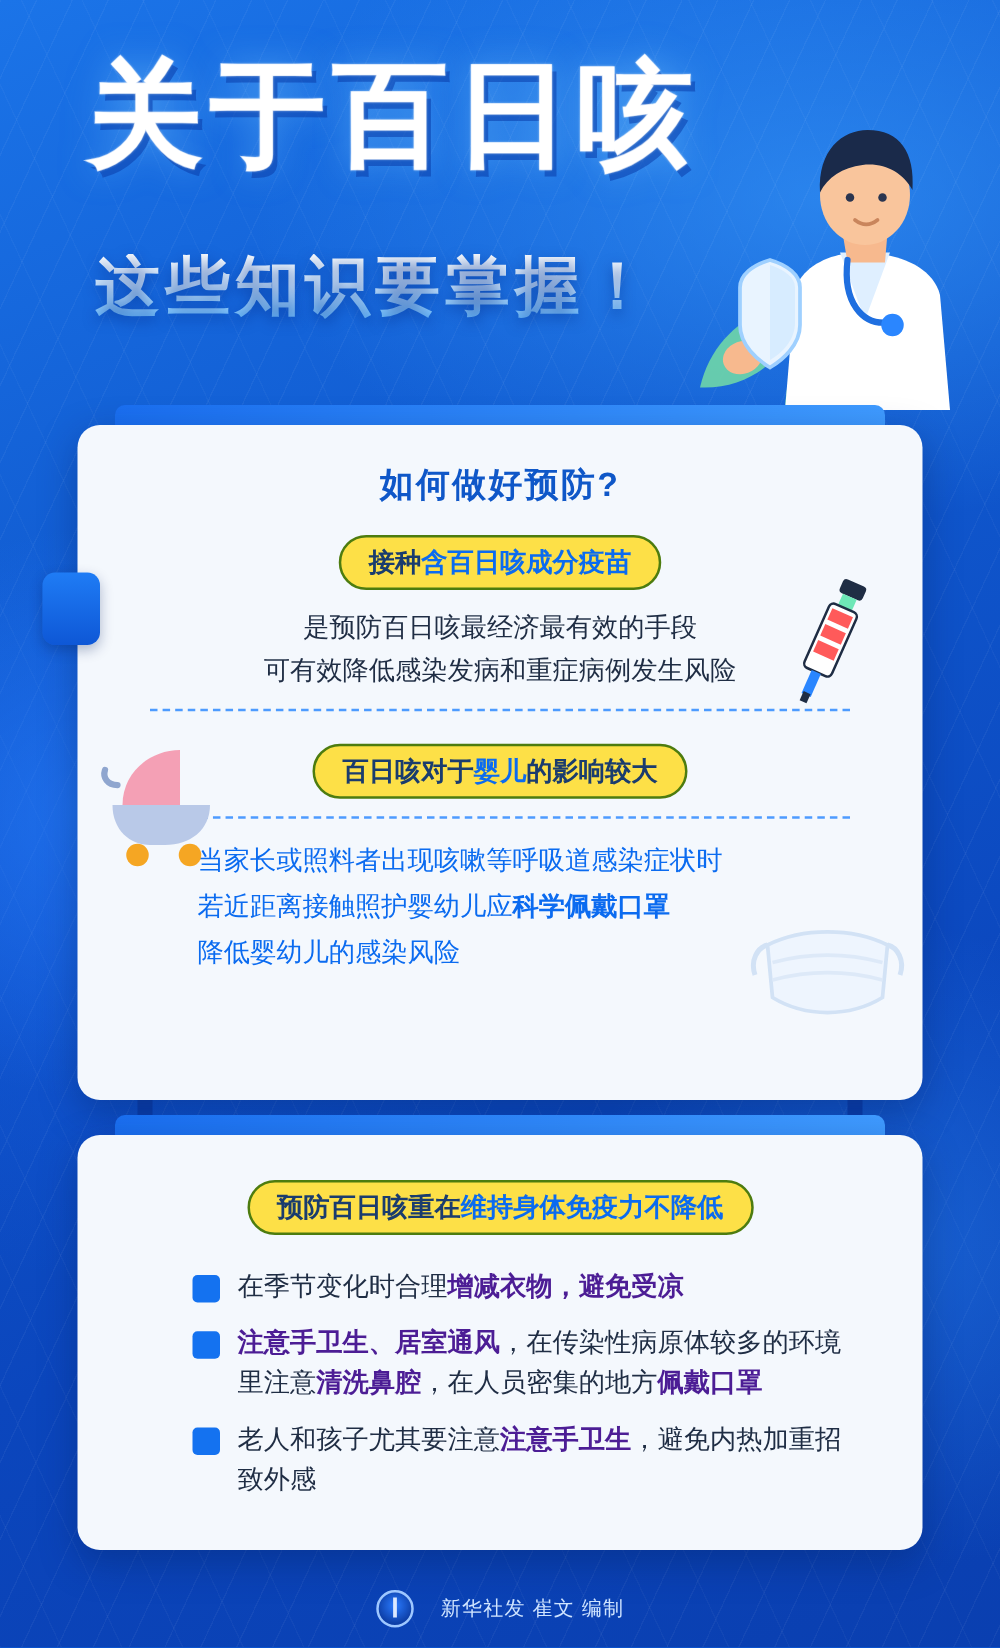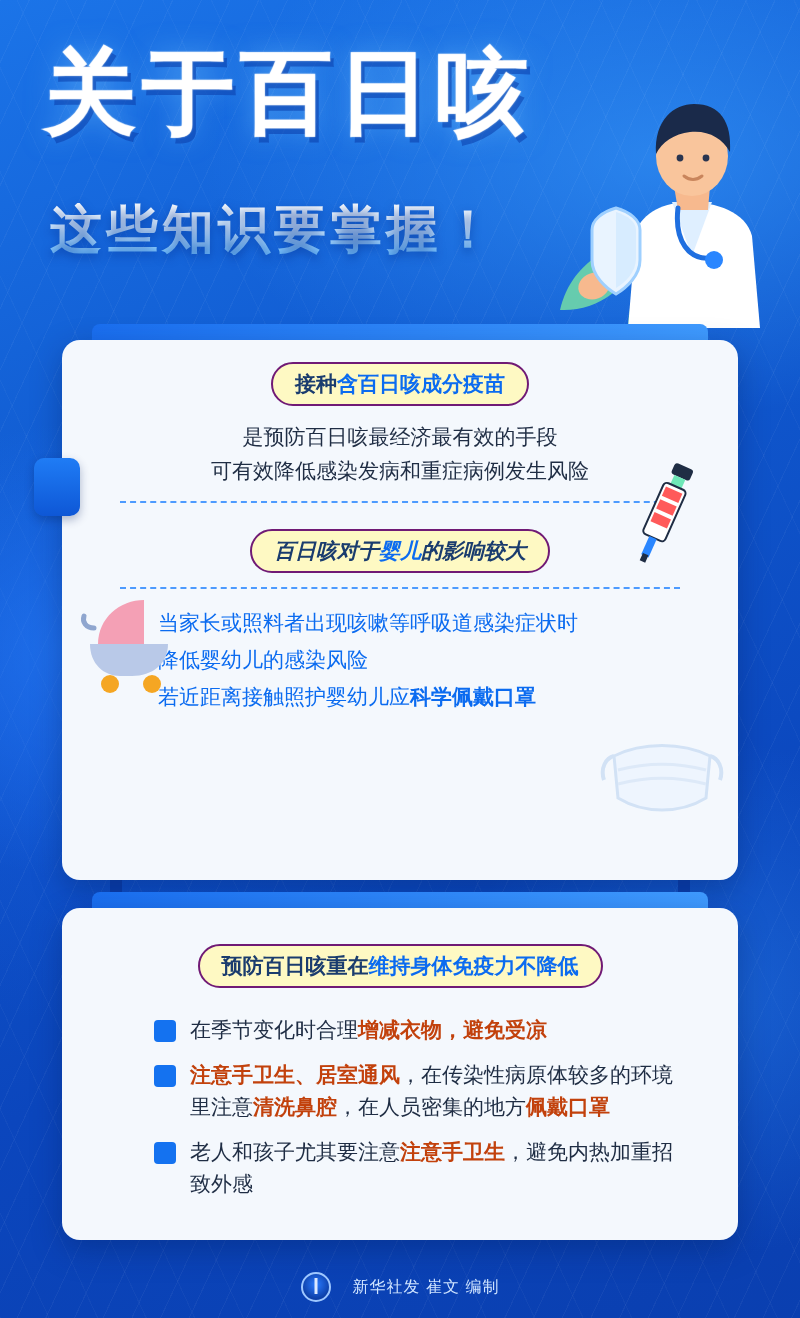--- a/index.html
+++ b/index.html
@@ -45,20 +45,21 @@
     width: 520px; height: 520px;
     right: -180px; bottom: 60px;
     border-radius: 50%;
     background: radial-gradient(circle, rgba(50,150,255,0.35) 0%, rgba(50,150,255,0) 70%);
   }
 
   
   .header {
     position: relative;
     height: 330px;
+    margin-left: 26px;
   }
   .title-main {
     position: absolute;
     left: 44px;
     top: 46px;
     font-size: 92px;
     font-weight: bold;
     letter-spacing: 6px;
     color: #ffffff;
     line-height: 1;
@@ -152,27 +153,27 @@
     position: absolute;
     left: -2px; right: -2px; bottom: 2px;
     height: 9px;
     background: #bcdcff;
     border-radius: 4px;
     z-index: -1;
   }
 
   .pill {
     display: inline-block;
-    border: 2px solid #701a75;
+    border: 2px solid #4d7c0f;
     border-radius: 999px;
     padding: 6px 22px;
     font-size: 21px;
     font-weight: bold;
     color: #1a3c6e;
-    background: #fef9c3;
+    background: #fde047;
   }
   .pill .hl { color: #0b6bf0; }
   .pill-center { text-align: center; margin-top: 22px; }
 
   .body-line {
     text-align: center;
     font-size: 21px;
     color: #1f2d44;
     line-height: 1.6;
   }
@@ -211,21 +212,21 @@
     border-radius: 4px;
     background: #1472f0;
     margin-top: 6px;
     margin-right: 14px;
   }
   .list-text {
     font-size: 21px;
     line-height: 1.55;
     color: #1f2d44;
   }
-  .list-text .hl { color: #c2410c; font-weight: bold; text-align: center; }
+  .list-text .hl { color: #4c1d95; font-weight: bold; text-align: center; }
 
   
   .connector {
     position: absolute;
     width: 12px;
     background: #0b3fae;
     border-radius: 6px;
   }
   .dot {
     position: absolute;
@@ -374,43 +375,49 @@
     <div class="mask">
       <svg width="130" height="110" viewBox="0 0 130 110" xmlns="http://www.w3.org/2000/svg">
         <path d="M18 34 C46 20 86 20 114 34 L110 76 C84 92 48 92 22 76 Z" fill="#eef5ff" stroke="#cfe0f5" stroke-width="3"></path>
         <path d="M18 34 C10 36 4 46 8 58" stroke="#cfe0f5" stroke-width="4" fill="none"></path>
         <path d="M114 34 C122 36 128 46 124 58" stroke="#cfe0f5" stroke-width="4" fill="none"></path>
         <path d="M22 48 C52 40 80 40 110 48" stroke="#dbe8f8" stroke-width="3" fill="none"></path>
         <path d="M22 62 C52 54 80 54 110 62" stroke="#dbe8f8" stroke-width="3" fill="none"></path>
       </svg>
     </div>
 
+    <div class="card-title-row">
+      <div class="card-title">
+        <span class="underline"></span>
+        <span>如何做好预防?</span>
+      </div>
+    </div>
 
     <div class="pill-center">
       <span class="pill">
         <span>接种</span><span class="hl">含百日咳成分疫苗</span>
       </span>
     </div>
     <div class="body-line" style="margin-top:14px;">是预防百日咳最经济最有效的手段</div>
     <div class="body-line">可有效降低感染发病和重症病例发生风险</div>
     <div class="dashline"></div>
 
-    <div class="pill-center" style="margin-top:26px;font-style:italic;">
+    <div class="pill-center" style="margin-top:26px;">
       <span class="pill">
         <span>百日咳对于</span><span class="hl">婴儿</span><span>的影响较大</span>
       </span>
     </div>
     <div class="dashline"></div>
 
     <div class="blue-block">
       <div>当家长或照料者出现咳嗽等呼吸道感染症状时</div>
-      <div>降低婴幼儿的感染风险</div>
       <div>
         <span>若近距离接触照护婴幼儿应</span><span class="bold">科学佩戴口罩</span>
       </div>
+      <div>降低婴幼儿的感染风险</div>
     </div>
   </div>
 
   <div class="card-top-bar" style="top:892px;"></div>
   <div class="card card2">
     <div class="pill-center" style="margin-top:36px;">
       <span class="pill">
         <span>预防百日咳重在</span><span class="hl">维持身体免疫力不降低</span>
       </span>
     </div>

